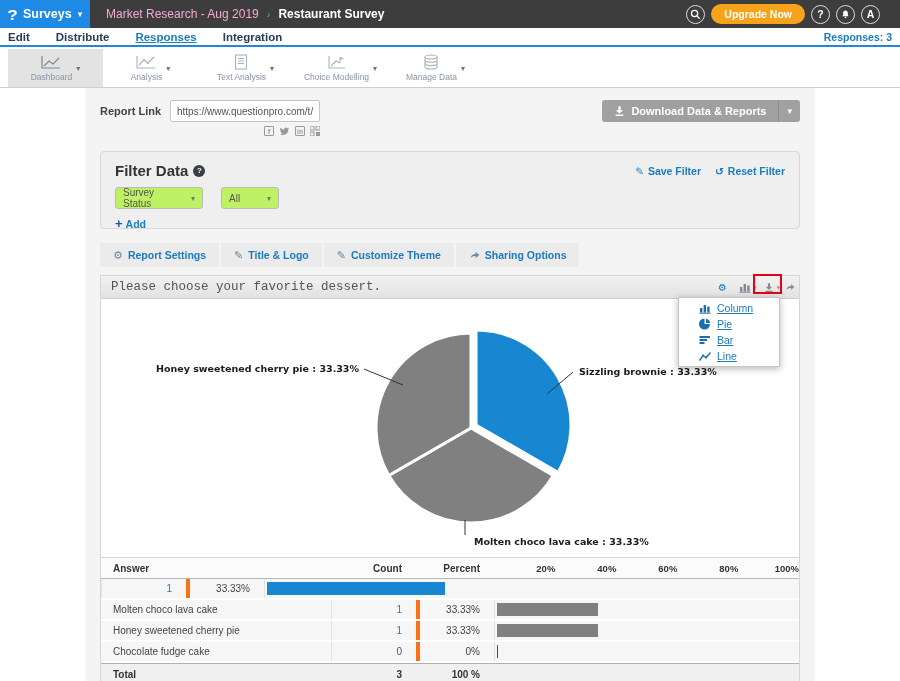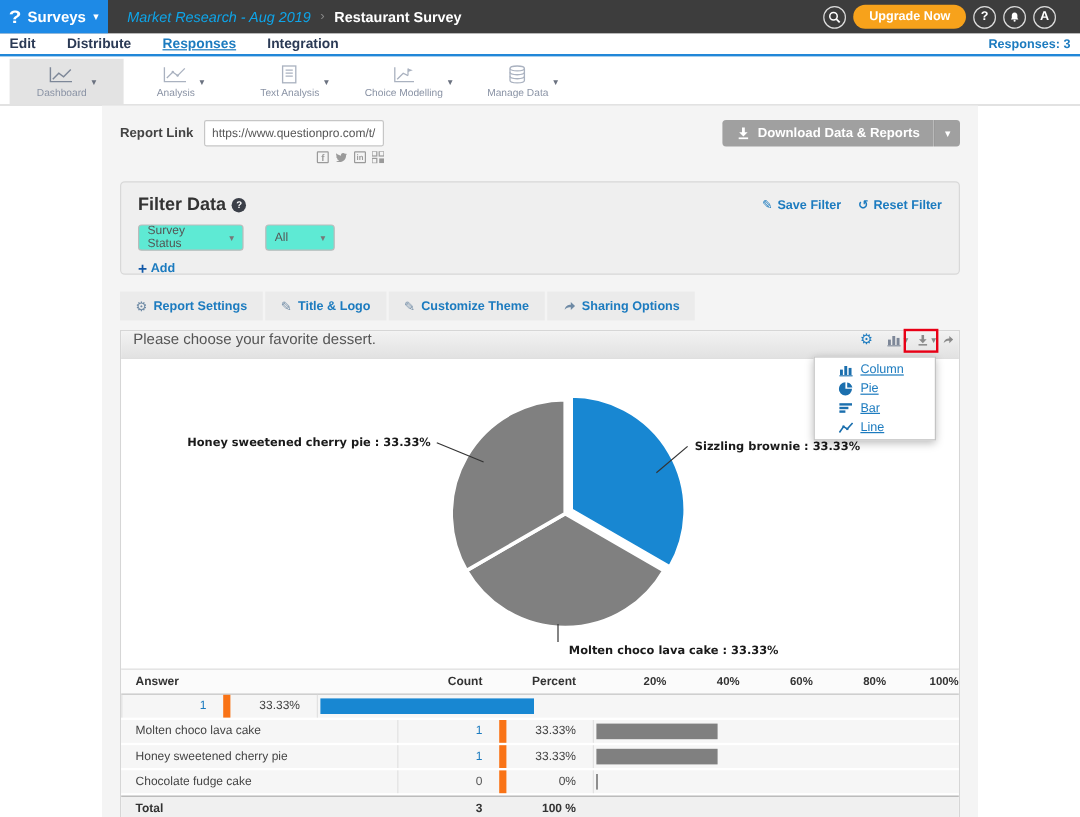--- a/index.html
+++ b/index.html
@@ -9,21 +9,21 @@
 
   
   .topbar { position:absolute; top:0; left:0; width:900px; height:28px; background:#3d3d3d;
             display:flex; align-items:center; }
   .logo-area { width:90px; height:28px; background:#1e8ae6; display:flex; align-items:center;
                justify-content:center; gap:6px; color:#fff; }
   .logo-glyph { font-weight:bold; font-size:15px; transform:scaleX(1.15); }
   .product-name { font-size:12.5px; font-weight:bold; }
   .logo-caret { font-size:9px; }
   .breadcrumb { margin-left:16px; font-size:12px; display:flex; gap:8px; align-items:center; }
-  .crumb-parent { color:#0ea5e9;font-style:italic; }
+  .crumb-parent { color:#f9a8d4; }
   .crumb-sep { color:#8a8a8a; font-size:11px; }
   .crumb-current { color:#fff; font-weight:bold; }
   .topbar-right { margin-left:auto; display:flex; align-items:center; gap:6px; padding-right:20px; }
   .circle-btn { width:19px; height:19px; border:1.5px solid #ddd; border-radius:50%; color:#fff;
                 display:flex; align-items:center; justify-content:center; font-size:10.5px; font-weight:bold; }
   .upgrade-btn { background:#f7a21b; color:#fff; font-size:10.5px; font-weight:bold;
                  border-radius:10px; padding:4px 13px; border:none; }
 
   
   .menubar { position:absolute; top:28px; left:0; width:900px; height:19px; background:#fff;
@@ -67,39 +67,39 @@
   .filter-box { margin-top:14px; background:#efefef; border:1px solid #d8d8d8; border-radius:4px;
                 padding:10px 14px 8px 14px; height:78px; }
   .filter-head { display:flex; align-items:center; }
   .filter-title { font-size:15px; font-weight:bold; color:#333; }
   .help-badge { width:12px; height:12px; border-radius:50%; background:#3b3f48; color:#fff;
                 font-size:8px; font-weight:bold; display:inline-flex; align-items:center;
                 justify-content:center; margin-left:5px; }
   .filter-links { margin-left:auto; display:flex; gap:14px; font-size:10.5px; font-weight:bold; color:#1c7bbf; }
   .filter-link { display:flex; align-items:center; gap:4px; cursor:pointer; }
   .filter-selects { display:flex; gap:18px; margin-top:8px; }
-  .fake-select { background:#5eead4; border:1px solid #bbb; border-radius:3px; height:22px;
+  .fake-select { background:#bef264; border:1px solid #bbb; border-radius:3px; height:22px;
                  font-size:10px; color:#555; display:flex; align-items:center; padding:0 7px; }
   .fake-select .sel-caret { margin-left:auto; font-size:8px; color:#777; padding-left:10px; }
   .sel-field { width:88px; }
   .sel-value { width:58px; }
   .add-link { margin-top:7px; font-size:10.5px; font-weight:bold; color:#1c7bbf;
               display:flex; align-items:center; gap:3px; }
   .add-plus { color:#1258a8; font-size:13px; font-weight:bold; }
 
   
   .tabs { margin-top:14px; display:flex; gap:2px; height:24px; }
   .tab { background:#ebebeb; color:#1c7bbf; font-size:10.5px; font-weight:bold;
          display:flex; align-items:center; gap:5px; padding:0 13px; }
   .tab-icon { color:#6e8aa5; font-size:11px; display:flex; }
 
   
   .chart-card { margin-top:8px; background:#fff; border:1px solid #d6d6d6; }
   .chart-header { height:23px; background:linear-gradient(#f2f2f2,#e2e2e2); border-bottom:1px solid #cfcfcf;
-                  display:flex; align-items:flex-start; padding:0 2px 0 10px; }
+                  display:flex; align-items:center; padding:0 2px 0 10px;font-family:Liberation Mono, monospace; }
   .chart-title { font-size:12.5px; color:#555; }
   .chart-tools { margin-left:auto; display:flex; align-items:center; }
   .ct-gears { color:#1c7bbf; font-size:12px; width:14px; text-align:center; margin-right:6px; }
   .ct-chartbtn { width:26px; display:flex; align-items:center; justify-content:center; gap:2px; }
   .ct-dl { width:18px; margin-left:3px; display:flex; align-items:center; gap:2px; }
   .ct-share { width:10px; margin-left:3px; margin-right:2px; display:flex; }
   .tiny-caret { font-size:8px; color:#888; }
 
   .pie-area { height:258px; position:relative; background:#fff; }
   .pie-area svg { display:block; }
@@ -117,21 +117,21 @@
   
   .result-table { font-size:10px; color:#444; }
   .t-row { display:flex; background:#f6f6f6; border-bottom:2px solid #fff; height:21px; align-items:center; }
   .t-head { background:#fbfbfb; border-top:1px solid #d5d5d5; border-bottom:1px solid #b9b9b9;
             height:22px; font-weight:bold; color:#333; }
   .t-total { background:#f0f0f0; border-top:1px solid #b0b0b0; border-bottom:1px solid #ddd;
              height:22px; font-weight:bold; color:#333; }
   .c-answer { width:230px; padding-left:12px; }
   .c-count { width:85px; text-align:right; padding-right:14px; border-left:1px solid #e2e2e2; align-self:stretch;
              display:flex; align-items:center; justify-content:flex-end; }
-  .c-percent { width:78px; text-align:right; padding-right:14px; border-left:6px solid #f97316; align-self:stretch;
+  .c-percent { width:78px; text-align:right; padding-right:14px; border-left:4px solid #f97316; align-self:stretch;
                display:flex; align-items:center; justify-content:flex-end; }
   .c-bars { flex:1; border-left:1px solid #e2e2e2; align-self:stretch; position:relative;
             display:flex; align-items:center; }
   .t-head .c-count,.t-head .c-percent,.t-head .c-bars,.t-total .c-count,.t-total .c-percent,.t-total .c-bars { border-left:none; }
   .count-link { color:#1c7bbf; }
   .scale-label { position:absolute; top:50%; transform:translate(-50%,-50%); font-size:9.5px; font-weight:bold; color:#333; }
   .bar { height:13px; margin-left:2px; }
 </style>
 </head>
 <body>

